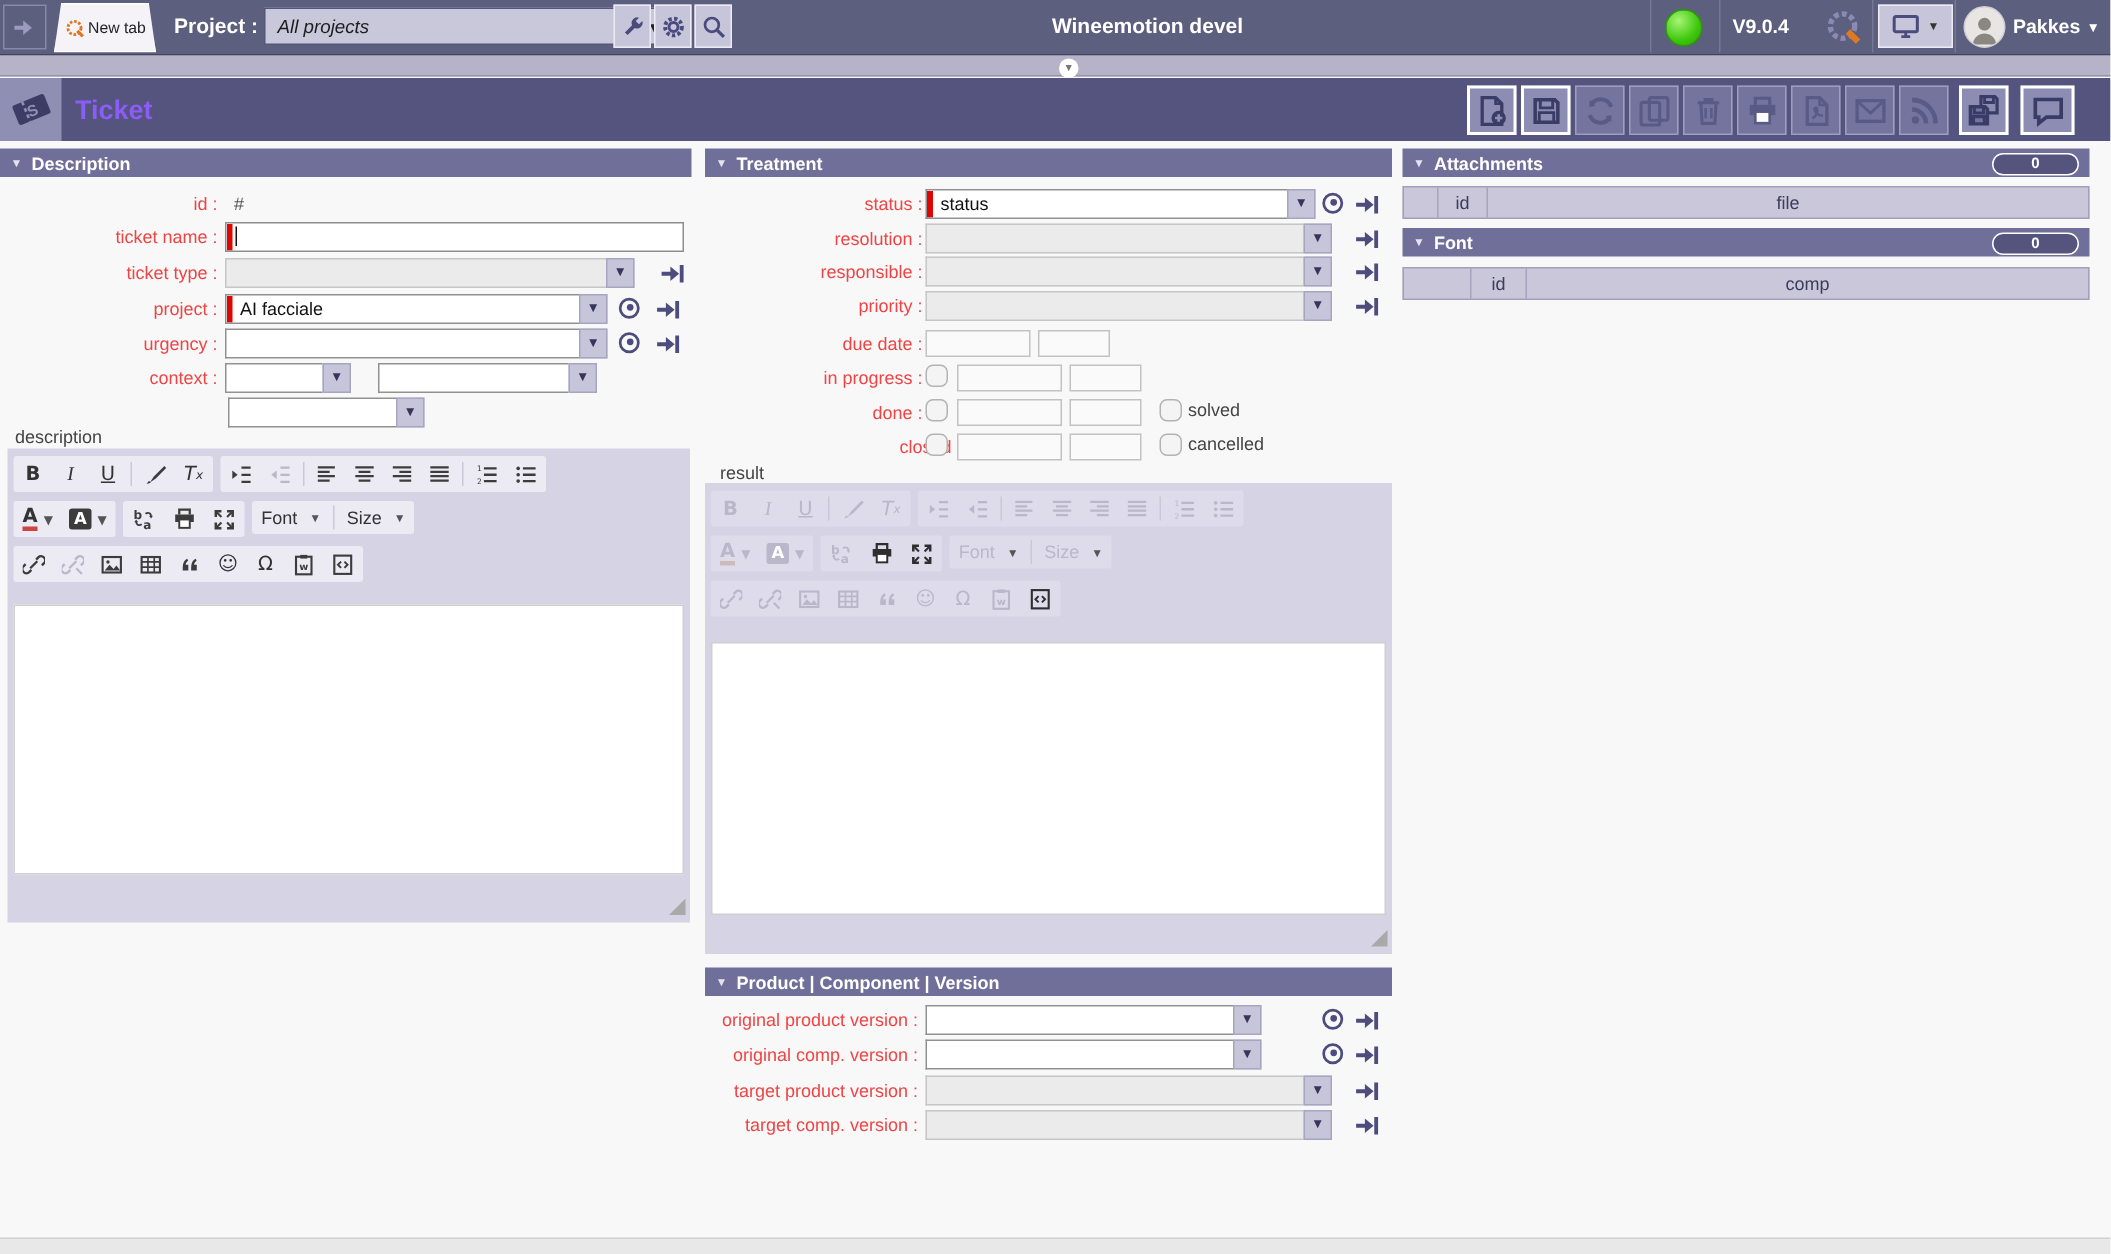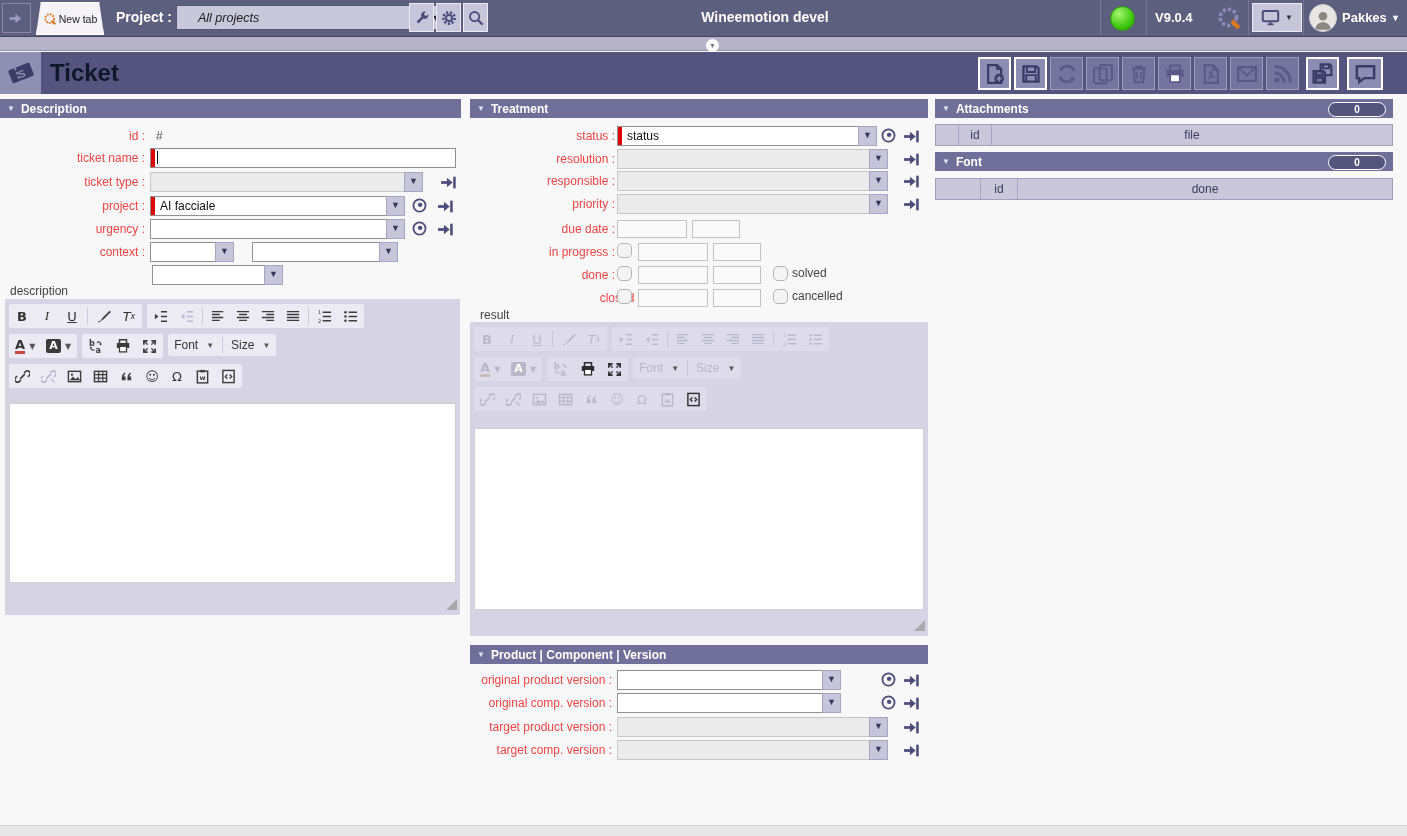--- a/index.html
+++ b/index.html
@@ -10,40 +10,40 @@
   
   #topbar{left:0;top:0;width:1407px;height:36px;background:#5d5f7e;border-bottom:1px solid #43455f}
   .tsep{position:absolute;top:0;width:1px;height:35px;background:#8a88a7;opacity:.55}
   #back-btn{left:2px;top:3px;width:27px;height:28px;border:1px solid #8a88a8;display:flex;align-items:center;justify-content:center;color:#9d9bbd}
   #newtab{left:36px;top:2px;width:66px;height:31px;background:#f5f3f8;border:1px solid #fff;
           clip-path:polygon(7% 0,93% 0,100% 100%,0 100%);display:flex;align-items:center;justify-content:center;gap:2px}
   #newtab span{font-size:10.5px;color:#222}
   .toplabel{color:#fff;font-weight:bold;font-size:14px;line-height:35px}
   #project-select{left:176px;top:5px;width:270px;height:25px;background:#c9c7da;border:1px solid #55577a;
        box-sizing:border-box;display:flex;align-items:center}
-  #project-select .val{flex:1;font-style:italic;font-size:12.5px;color:#1d1d1d;padding-left:21px}
+  #project-select .val{flex:1;font-style:italic;font-size:12.5px;color:#1d1d1d;padding-left:8px}
   #project-select .car{width:18px;text-align:center;color:#222;font-size:9px}
   .topbtn{top:3px;width:25px;height:29px;background:#c7c5d9;border:1px solid #edeaf5;box-sizing:border-box;
           display:flex;align-items:center;justify-content:center;color:#4b4b7e}
   #status-led{left:1110px;top:6px;width:23px;height:23px;border-radius:50%;
       background:radial-gradient(circle at 35% 30%,#a5f573,#3ec70d 60%,#2da006);border:1px solid #2a9a05}
   #version-label{left:1155px;top:0;font-size:13px}
   #monitor-tile{left:1252px;top:3px;width:50px;height:29px;background:#c7c5d9;border:1px solid #edeaf5;box-sizing:border-box;
       display:flex;align-items:center;justify-content:center;gap:5px;color:#4b4b7e}
   #avatar{left:1309px;top:4px;width:26px;height:26px;border-radius:50%;background:#e8e6e2;overflow:hidden;
       border:1px solid #cfcdd8;color:#8a8780;display:flex;align-items:flex-end;justify-content:center}
   .caret{color:#fff;font-size:9px}
   
   #strip{left:0;top:37px;width:1407px;height:13px;background:#b6b2c8;border-bottom:1px solid #9793ad}
   #collapse-btn{left:706px;top:39px;width:13px;height:13px;border-radius:50%;background:#fff;
       color:#777;font-size:7px;line-height:13px;text-align:center}
   
   #ticketbar{left:0;top:52px;width:1407px;height:42px;background:#54547e}
   #ticket-icon-tile{left:0;top:52px;width:41px;height:42px;background:#8f8fb4;display:flex;align-items:center;justify-content:center;color:#3c3c66}
-  #ticket-title{left:50px;top:52px;line-height:42px;color:#0f172a;font-size:24px;font-weight:bold}
+  #ticket-title{left:50px;top:52px;line-height:42px;color:#8b5cf6;font-size:18px;font-weight:bold}
   .hbtn{top:57px;width:33px;height:33px;box-sizing:border-box;display:flex;align-items:center;justify-content:center;
         background:#74749e;border:1px solid #9f9dc0;color:#5a5a87}
   .hbtn.on{background:#8d8db4;border:2px solid #fff;color:#3b3b68}
   
   .phead{height:19px;background:#6f6f99;color:#fff;font-weight:bold;font-size:12px;display:flex;align-items:center;
          padding-left:7px;box-sizing:border-box}
   .phead .tri{font-size:8px;margin-right:6px;color:#e4e2f0}
   .badge{position:absolute;right:7px;top:3px;width:56px;height:13px;border:1px solid #fff;border-radius:8px;
          background:#54547d;color:#fff;font-size:10px;font-weight:bold;text-align:center;line-height:13px}
   .flabel{font-size:12px;color:#ef4444;text-align:right;height:20px;line-height:20px}
@@ -860,16 +860,16 @@
 </div>
 
 <div class="abs phead" style="left:935px;top:152px;width:458px">
   <span class="tri">▼</span>
   <span>Font</span>
   <span class="badge">0</span>
 </div>
 <div class="abs gridhead" style="left:935px;top:178px;width:458px">
   <div class="cell" style="width:44px"></div>
   <div class="cell" style="width:36px">id</div>
-  <div class="cell" style="flex:1">done</div>
+  <div class="cell" style="flex:1">comp</div>
 </div>
 
 <div id="footerstrip" class="abs"></div>
 
 </body></html>

